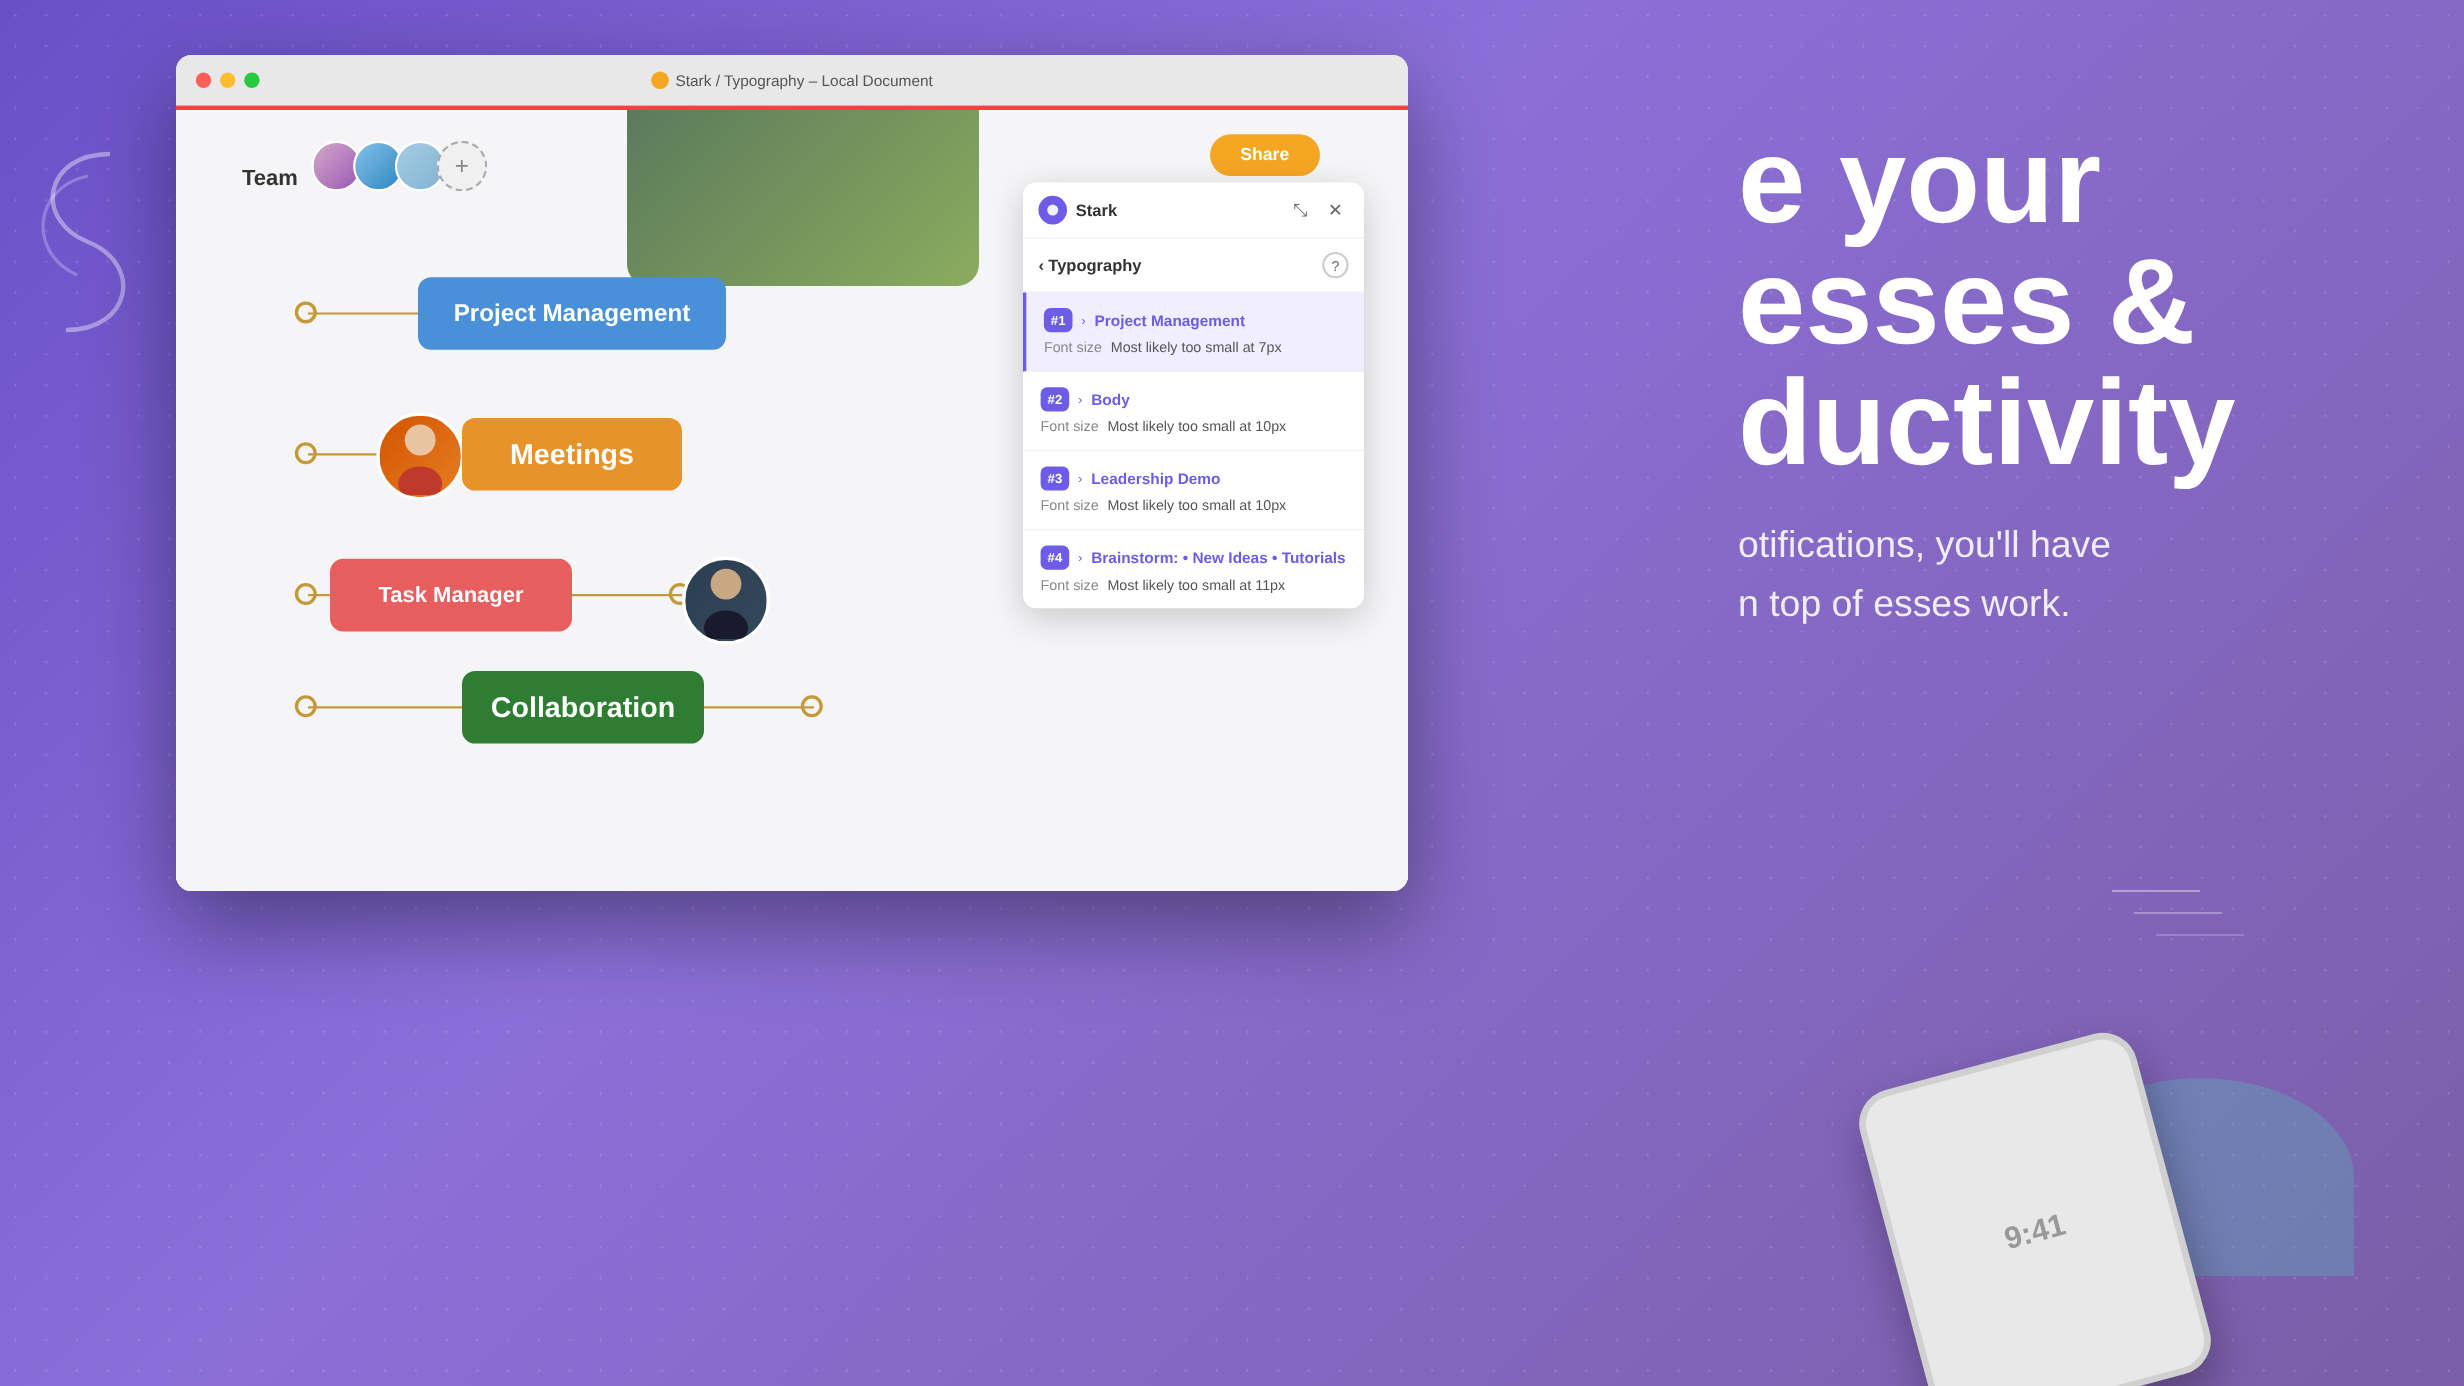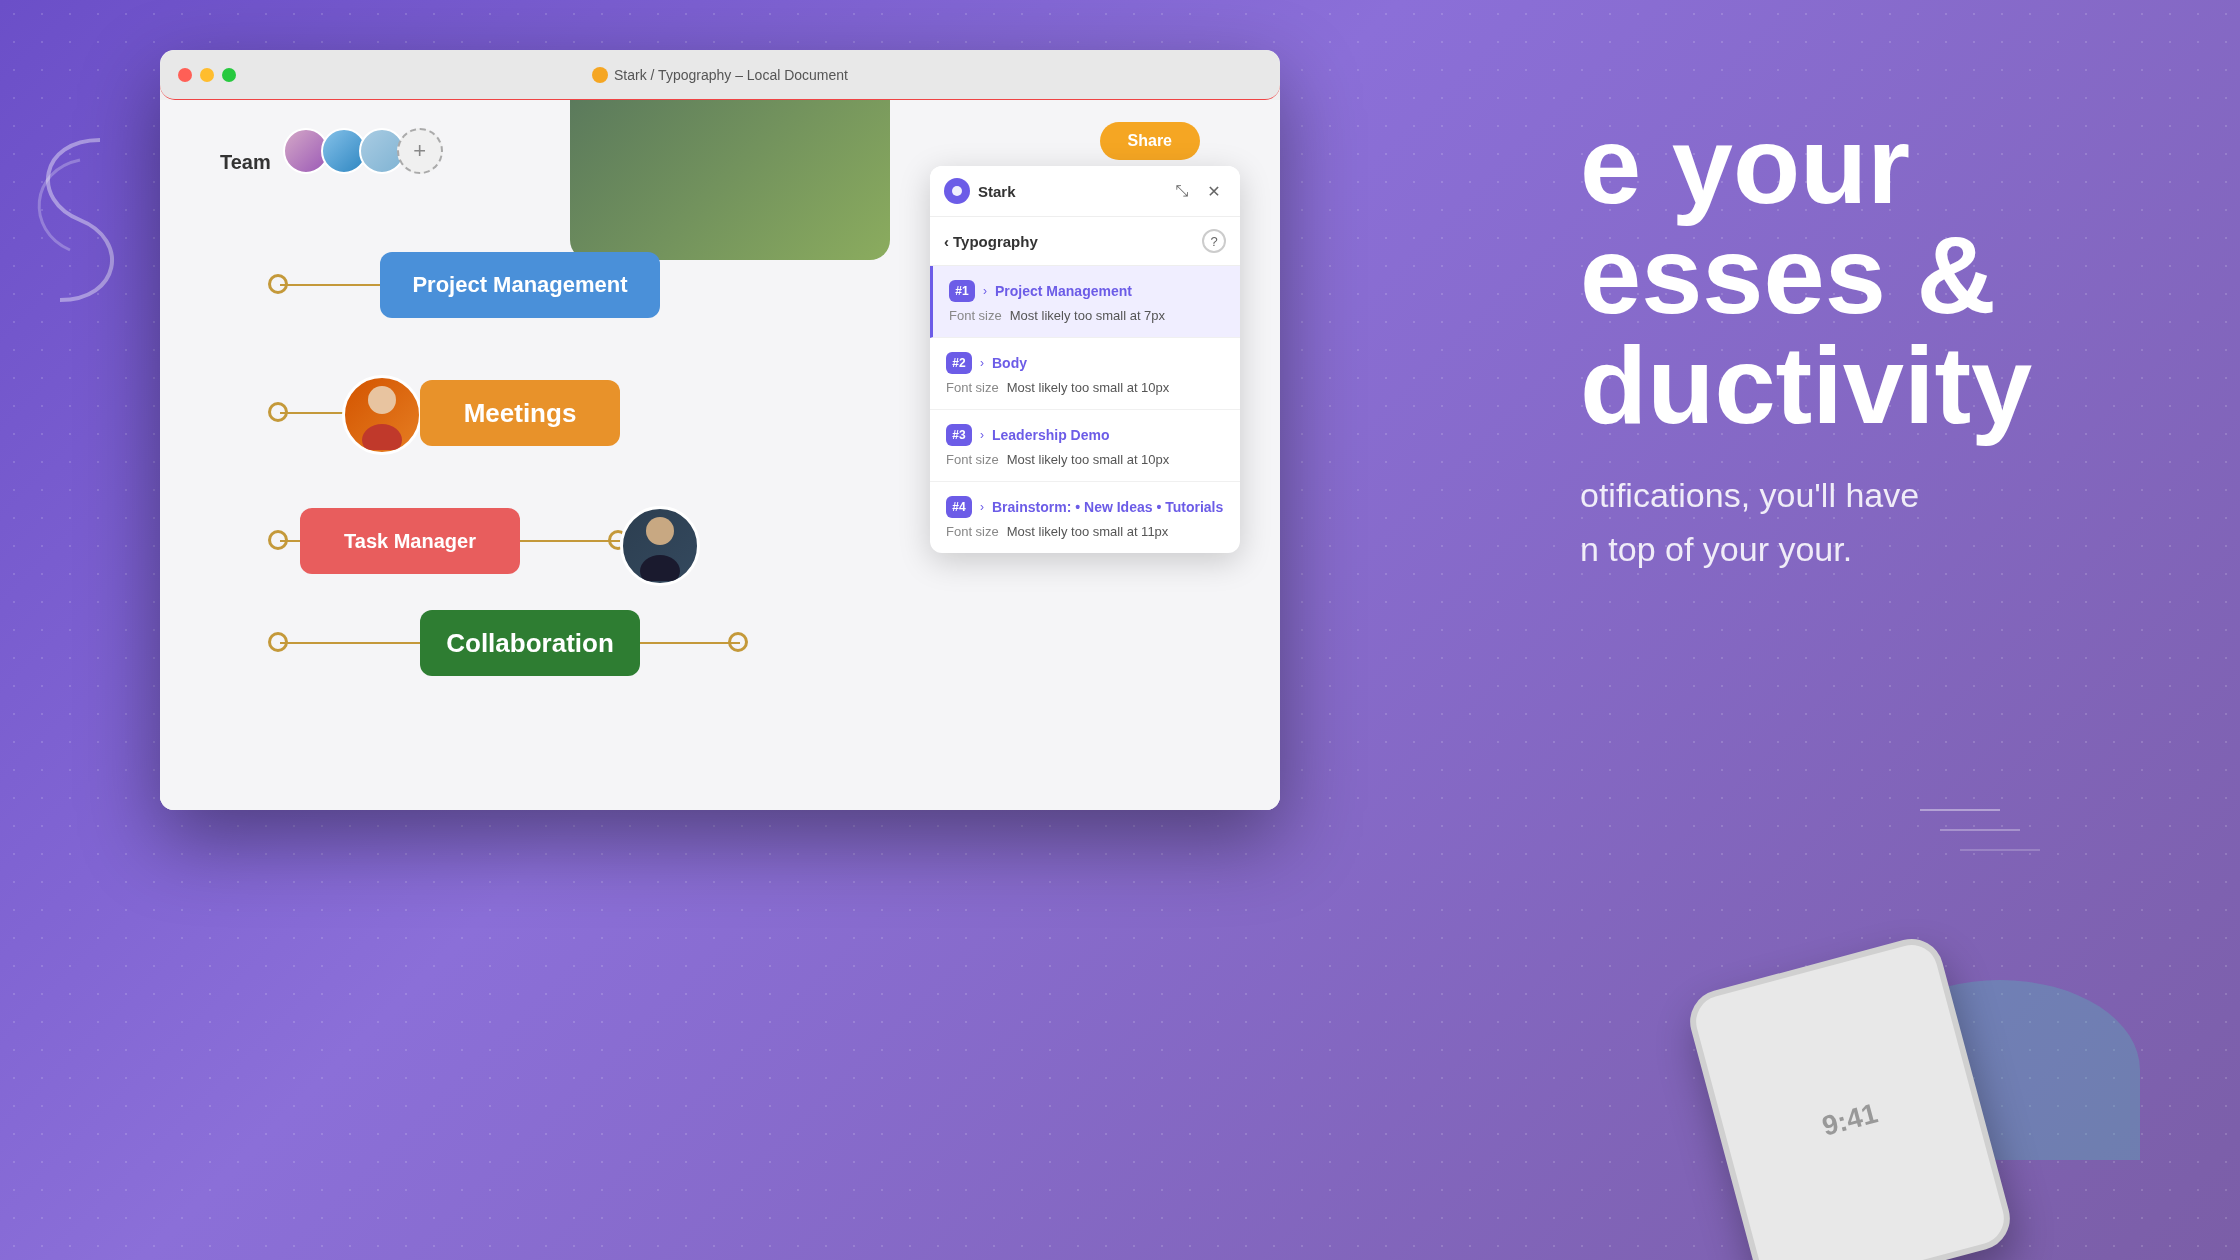--- a/index.html
+++ b/index.html
@@ -58,26 +58,25 @@
       border-radius: 14px;
       box-shadow: 0 30px 80px rgba(0,0,0,0.4);
       z-index: 10;
       overflow: hidden;
     }
 
     
     .title-bar {
       height: 50px;
       background: #e8e8e8;
-      border-bottom: 1px solid #ef4444;
+      border-bottom: 4px solid #ef4444;
       display: flex;
       align-items: center;
       padding: 0 18px;
       position: relative;
-      border-radius: 15px;
     }
     .window-controls {
       display: flex;
       gap: 8px;
     }
     .wc { width: 14px; height: 14px; border-radius: 50%; }
     .wc-close { background: #FF5F56; }
     .wc-min { background: #FFBD2E; }
     .wc-max { background: #27C93F; }
     .title-bar-title {
@@ -480,21 +479,21 @@
 </svg>
 
 <div class="big-text-area">
   <div class="big-headline">
     <div>e your</div>
     <div>esses &amp;</div>
     <div>ductivity</div>
   </div>
   <div class="big-sub">
     <div>otifications, you'll have</div>
-    <div>n top of your your.</div>
+    <div>n top of esses work.</div>
   </div>
 </div>
 
 <svg class="deco-lines" width="120" height="80" viewBox="0 0 120 80">
   <line x1="0" y1="10" x2="80" y2="10" stroke="rgba(255,255,255,0.4)" stroke-width="2"></line>
   <line x1="20" y1="30" x2="100" y2="30" stroke="rgba(255,255,255,0.3)" stroke-width="2"></line>
   <line x1="40" y1="50" x2="120" y2="50" stroke="rgba(255,255,255,0.2)" stroke-width="2"></line>
 </svg>
 
 <div class="deco-circle-teal"></div>

